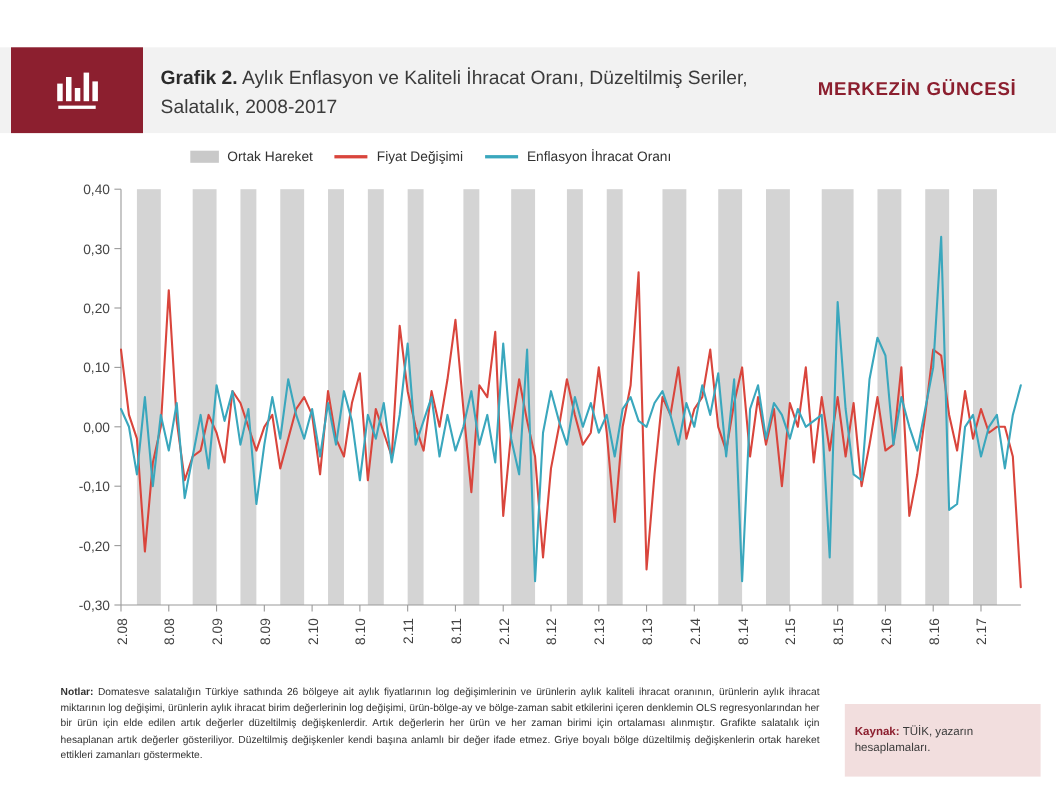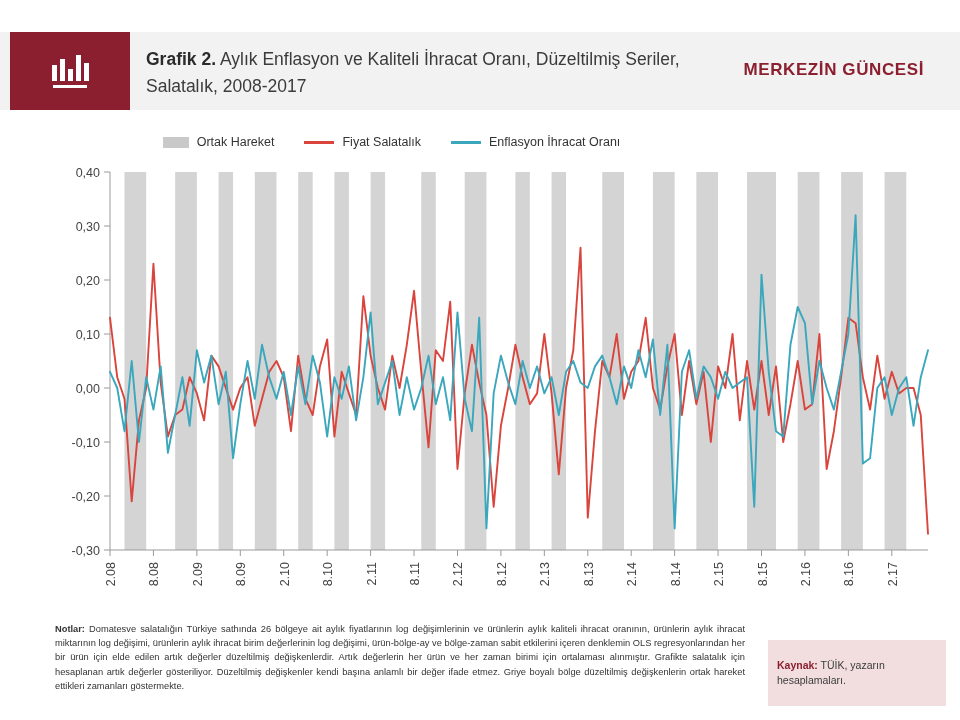--- a/index.html
+++ b/index.html
@@ -18,21 +18,21 @@
     position: relative;
     width: 960px;
     height: 720px;
     background: #ffffff;
   }
 
   
   .header {
     position: absolute;
     left: 0;
-    top: 32px;
+    top: 43px;
     width: 960px;
     height: 78px;
     background: #f2f2f2;
   }
   .header-logo-box {
     position: absolute;
     left: 10px;
     top: 0;
     width: 120px;
     height: 78px;
@@ -94,21 +94,21 @@
 
   
   .legend {
     position: absolute;
     left: 0;
     top: 135px;
     width: 783px;
     display: flex;
     justify-content: center;
     align-items: center;
-    gap: 30px;
+    gap: 20px;
     font-size: 12.5px;
     color: #333333;
   }
   .legend-item {
     display: flex;
     align-items: center;
     gap: 8px;
   }
   .legend-swatch-band {
     width: 26px;
@@ -195,21 +195,21 @@
     <div class="header-brand">MERKEZİN GÜNCESİ</div>
   </div>
 
   <div class="legend">
     <div class="legend-item">
       <span class="legend-swatch-band"></span>
       <span>Ortak Hareket</span>
     </div>
     <div class="legend-item">
       <span class="legend-swatch-line" style="background:#d9453c"></span>
-      <span>Fiyat Salatalık</span>
+      <span>Fiyat Değişimi</span>
     </div>
     <div class="legend-item">
       <span class="legend-swatch-line" style="background:#3aa7bd"></span>
       <span>Enflasyon İhracat Oranı</span>
     </div>
   </div>
 
   <div class="chart-wrap">
     <svg class="chart-svg" id="chart-svg" width="960" height="440" viewBox="0 0 960 440">
         <rect x="124.47787610619469" y="12" width="21.716814159292028" height="378" fill="#d4d4d4"></rect>

